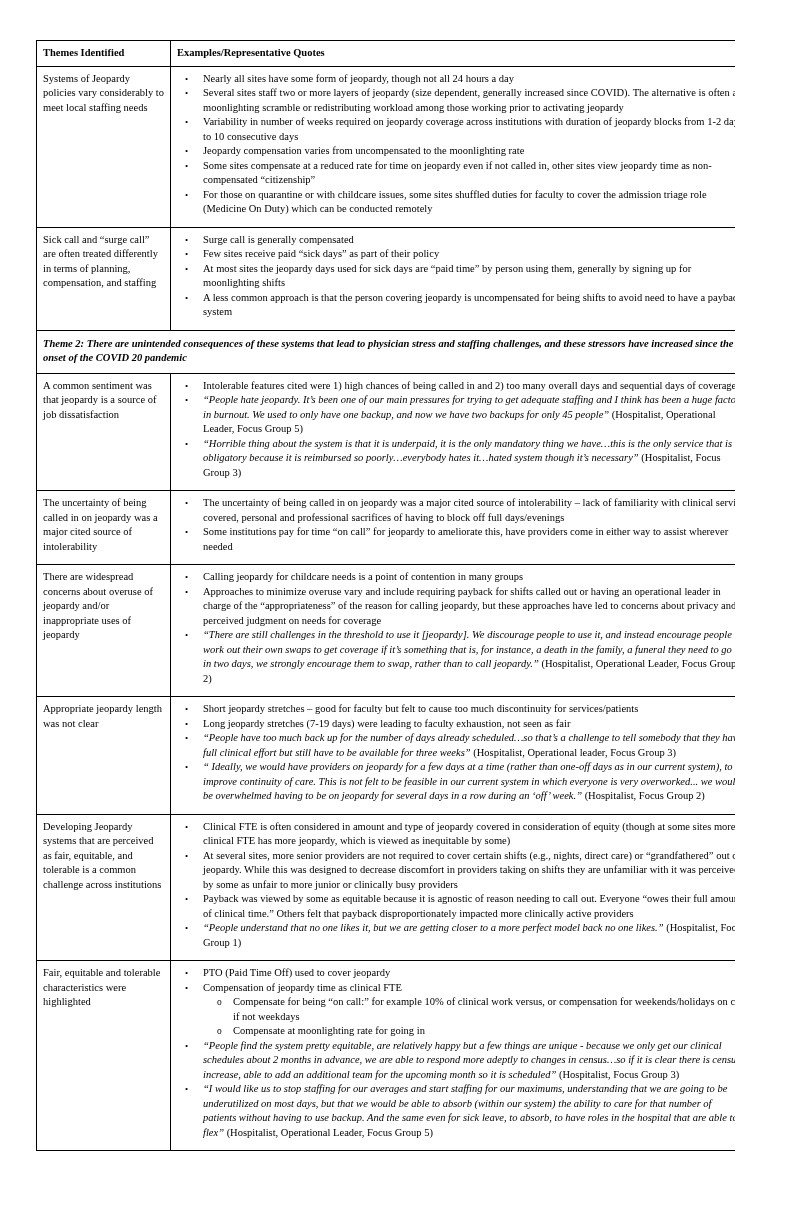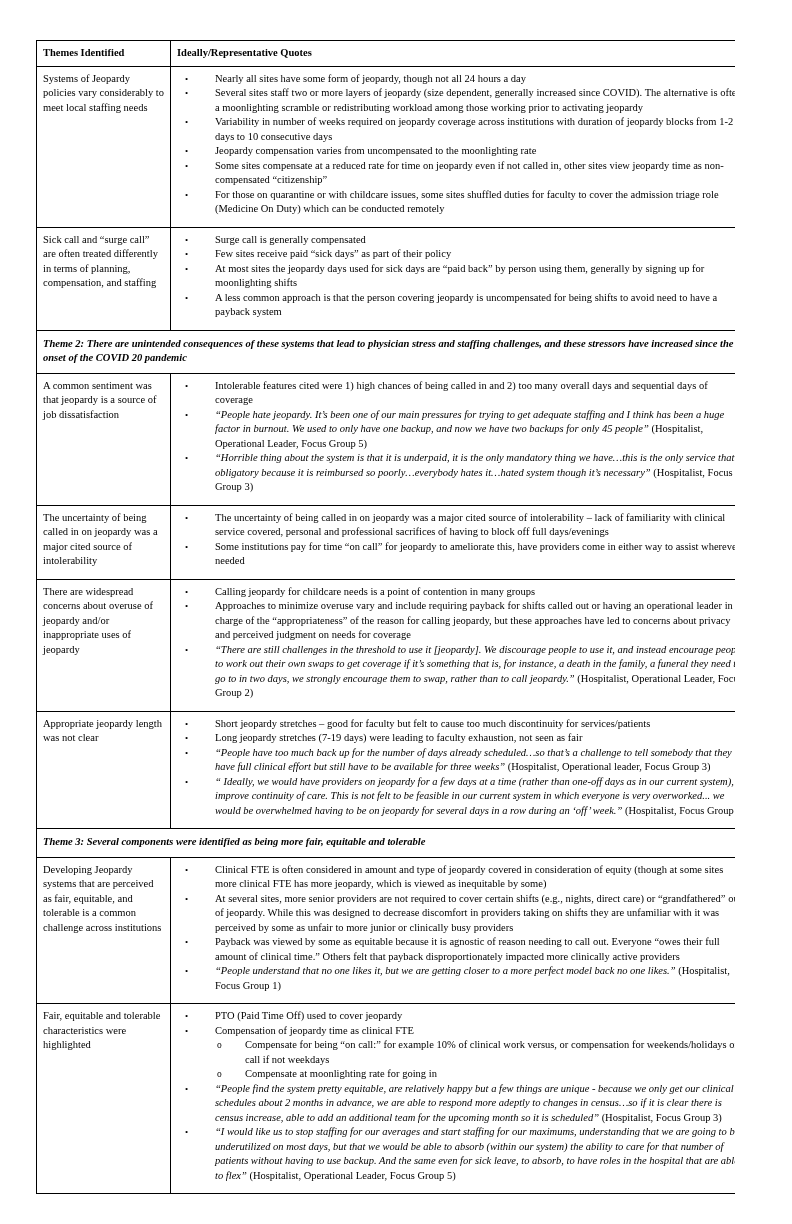--- a/index.html
+++ b/index.html
@@ -61,40 +61,39 @@
     line-height: 14.5px;
   }
   .bullet.level2 .marker {
     margin-left: 46px;
     width: 16px;
     font-size: 9.5px;
   }
   .bullet .btext {
     flex: 1;
     padding-right: 4px;
-    margin-left: 12px;
   }
   .bullet .btext em {
     font-style: italic;
     text-align: right;
   }
 </style>
 </head>
 <body>
 
 <div class="page">
   <table class="doc-table">
     <colgroup>
       <col class="c-left">
       <col class="c-right">
     </colgroup>
     <thead>
       <tr>
         <th>Themes Identified</th>
-        <th>Ideally/Representative Quotes</th>
+        <th>Examples/Representative Quotes</th>
       </tr>
     </thead>
     <tbody>
 
         <tr>
           <td class="theme-label-cell">Systems of Jeopardy policies vary considerably to meet local staffing needs</td>
           <td class="quotes-cell">
             <div class="bullet">
               <span class="marker">•</span>
               <span class="btext">Nearly all sites have some form of jeopardy, though not all 24 hours a day</span>
@@ -127,21 +126,21 @@
             <div class="bullet">
               <span class="marker">•</span>
               <span class="btext">Surge call is generally compensated</span>
             </div>
             <div class="bullet">
               <span class="marker">•</span>
               <span class="btext">Few sites receive paid “sick days” as part of their policy</span>
             </div>
             <div class="bullet">
               <span class="marker">•</span>
-              <span class="btext"> At most sites the jeopardy days used for sick days are “paid back” by person using them, generally by signing up for moonlighting shifts</span>
+              <span class="btext"> At most sites the jeopardy days used for sick days are “paid time” by person using them, generally by signing up for moonlighting shifts</span>
             </div>
             <div class="bullet">
               <span class="marker">•</span>
               <span class="btext">A less common approach is that the person covering jeopardy is uncompensated for being shifts to avoid need to have a payback system</span>
             </div>
           </td>
         </tr>
         <tr>
           <td colspan="2" class="theme-cell">Theme 2: There are unintended consequences of these systems that lead to physician stress and staffing challenges, and these stressors have increased since the onset of the COVID 20 pandemic</td>
         </tr>
@@ -205,23 +204,20 @@
             </div>
             <div class="bullet">
               <span class="marker">•</span>
               <span class="btext"><em>“People have too much back up for the number of days already scheduled…so that’s a challenge to tell somebody that they have full clinical effort but still have to be available for three weeks”</em> (Hospitalist, Operational leader, Focus Group 3)</span>
             </div>
             <div class="bullet">
               <span class="marker">•</span>
               <span class="btext"><em>“ Ideally, we would have providers on jeopardy for a few days at a time (rather than one-off days as in our current system), to improve continuity of care. This is not felt to be feasible in our current system in which everyone is very overworked... we would be overwhelmed having to be on jeopardy for several days in a row during an ‘off’ week.”</em> (Hospitalist, Focus Group 2)</span>
             </div>
           </td>
-        </tr>
-        <tr>
-          <td colspan="2" class="theme-cell">Theme 3: Several components were identified as being more fair, equitable and tolerable</td>
         </tr>
         <tr>
           <td class="theme-label-cell">Developing Jeopardy systems that are perceived as fair, equitable, and tolerable is a common challenge across institutions</td>
           <td class="quotes-cell">
             <div class="bullet">
               <span class="marker">•</span>
               <span class="btext">Clinical FTE is often considered in amount and type of jeopardy covered in consideration of equity (though at some sites more clinical FTE has more jeopardy, which is viewed as inequitable by some)</span>
             </div>
             <div class="bullet">
               <span class="marker">•</span>

